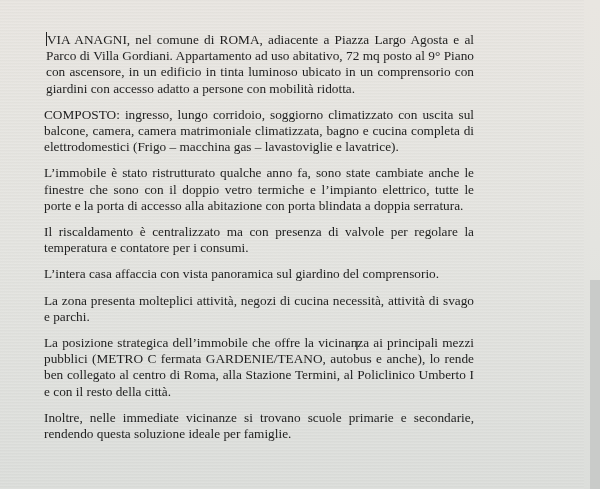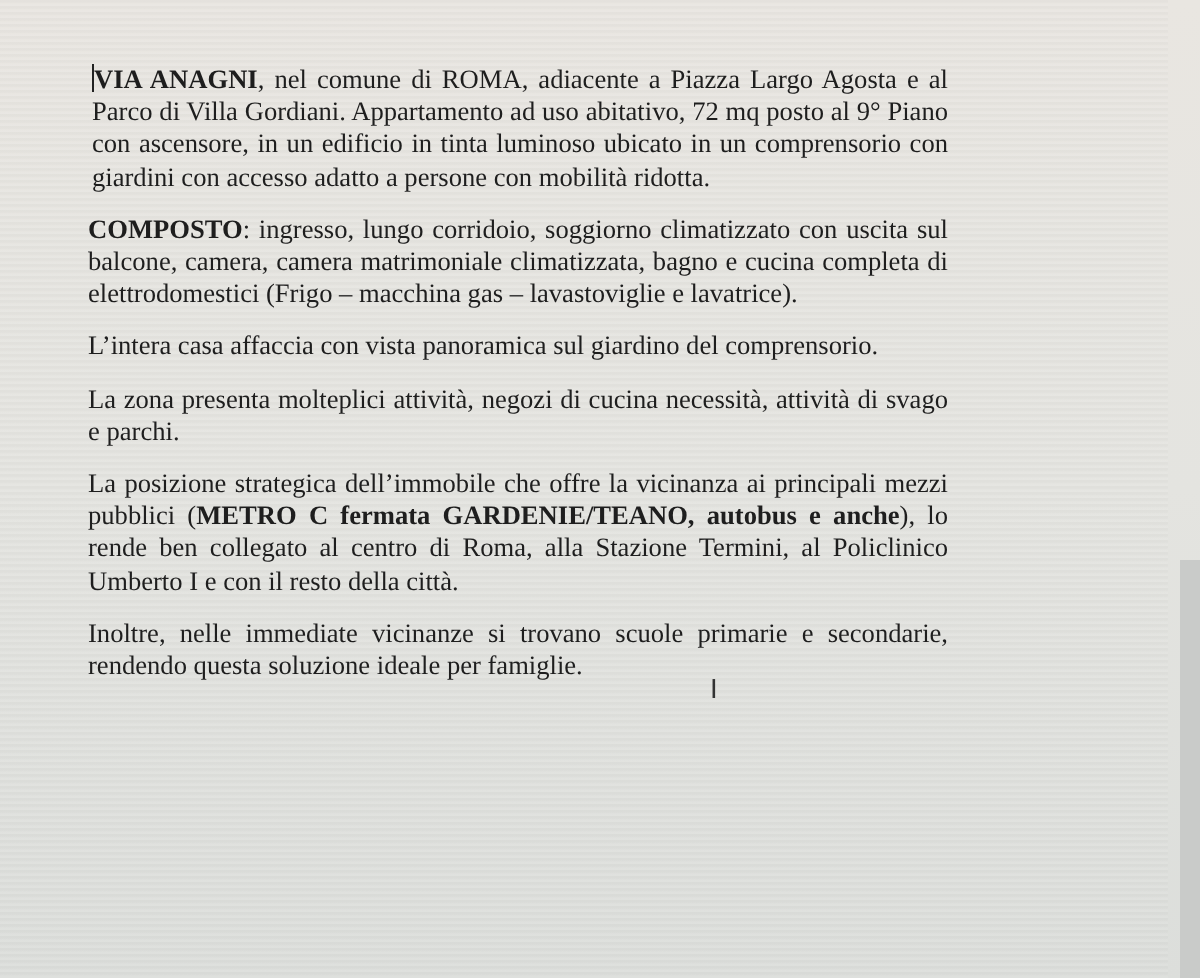--- a/index.html
+++ b/index.html
@@ -18,37 +18,39 @@
     position: absolute; right: 0; top: 280px; width: 10px; height: 209px;
     background: #c9cbc9;
   }
   .content {
     position: absolute; left: 44px; top: 32px; width: 430px;
     font-size: 13.3px; line-height: 16.2px;
     text-align: justify;
   }
   .p1 { margin-left: 2px; width: 428px; }
   p { margin: 0 0 10px 0; }
-  b { font-weight: bold; }
+  b { font-weight: normal; }
   .cursor {
     display: inline-block; width: 1px; height: 14px; background: #222;
     vertical-align: -2px; margin-right: 0px;
   }
   .ibeam {
     position: absolute; left: 355px; top: 338px; font-family: "DejaVu Sans", sans-serif;
     font-size: 13px; color: #333;
   }
 </style>
 </head>
 <body>
 
 <div class="page">
   <div class="content">
     <p class="p1"><span class="cursor"></span><b>VIA ANAGNI</b><span>, nel comune di ROMA, adiacente a Piazza Largo Agosta e al Parco di Villa Gordiani. Appartamento ad uso abitativo, 72 mq posto al 9° Piano con ascensore, in un edificio in tinta luminoso ubicato in un comprensorio con giardini con accesso adatto a persone con mobilità ridotta.</span></p>
     <p><b>COMPOSTO</b><span>: ingresso, lungo corridoio, soggiorno climatizzato con uscita sul balcone, camera, camera matrimoniale climatizzata, bagno e cucina completa di elettrodomestici (Frigo – macchina gas – lavastoviglie e lavatrice).</span></p>
+    <p>L’immobile è stato ristrutturato qualche anno fa, sono state cambiate anche le finestre che sono con il doppio vetro termiche e l’impianto elettrico, tutte le porte e la porta di accesso alla abitazione con porta blindata a doppia serratura.</p>
+    <p>Il riscaldamento è centralizzato ma con presenza di valvole per regolare la temperatura e contatore per i consumi.</p>
     <p>L’intera casa affaccia con vista panoramica sul giardino del comprensorio.</p>
     <p>La zona presenta molteplici attività, negozi di cucina necessità, attività di svago e parchi.</p>
     <p><span>La posizione strategica dell’immobile che offre la vicinanza ai principali mezzi pubblici (</span><b>METRO C fermata GARDENIE/TEANO, autobus e anche</b><span>), lo rende ben collegato al centro di Roma, alla Stazione Termini, al Policlinico Umberto I e con il resto della città.</span></p>
     <p>Inoltre, nelle immediate vicinanze si trovano scuole primarie e secondarie, rendendo questa soluzione ideale per famiglie.</p>
   </div>
   <span class="ibeam">I</span>
 </div>
 <div class="edge"></div>
 
 </body></html>

